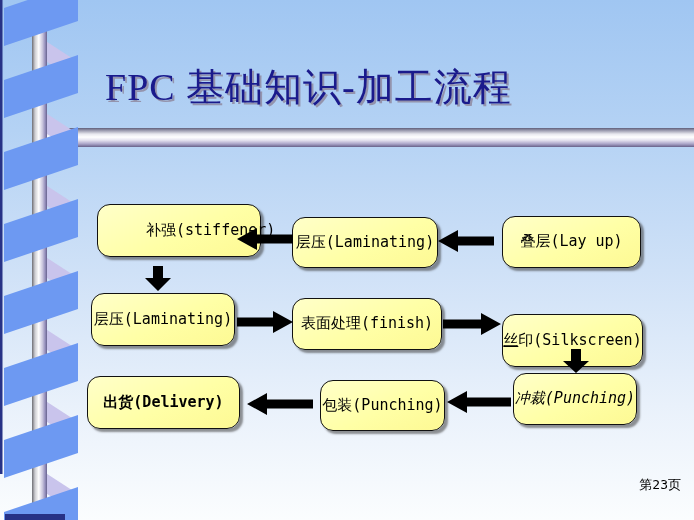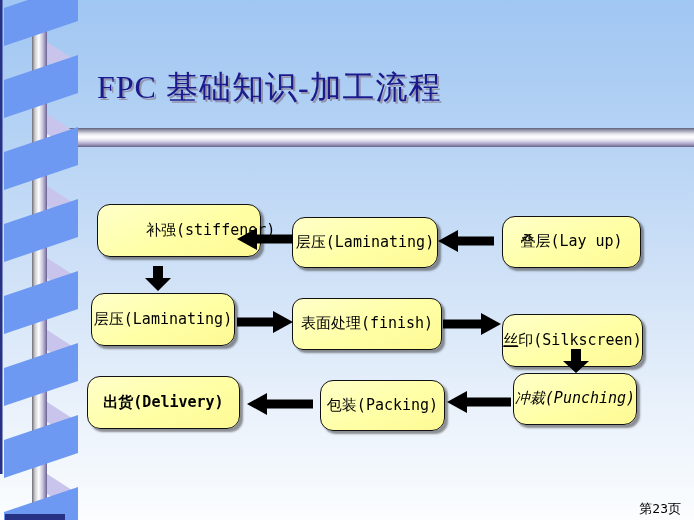--- a/index.html
+++ b/index.html
@@ -10,45 +10,45 @@
     background:linear-gradient(to bottom,#a0c6f2 0%,#b4d2f4 25%,#cfe1f7 52%,#e9f1fb 78%,#fbfdfe 100%);
     font-family:"DejaVu Sans Mono","Liberation Mono",monospace;
   }
   .ribbon{position:absolute;left:0;top:0;}
   .hbar{
     position:absolute;left:40px;top:128px;width:654px;height:19px;
     background:linear-gradient(to bottom,#5f5f7b 0%,#9797ab 12%,#e9e9ef 32%,#ffffff 48%,#e6e4f0 64%,#aaa4c8 84%,#676189 100%);
     border-radius:10px 0 0 10px;
   }
   .title{
-    position:absolute;left:97px;top:64px;
+    position:absolute;left:105px;top:64px;
     font-family:"Liberation Serif","DejaVu Serif",serif;
-    font-size:32px;line-height:46px;color:#1a1a8c;
+    font-size:38px;line-height:46px;color:#1a1a8c;
     text-shadow:2px 2px 0 #9494ad;
     white-space:nowrap;letter-spacing:1px;
   }
   .box{
     position:absolute;box-sizing:border-box;
     background:linear-gradient(155deg,#ffffc9 0%,#ffffa6 55%,#fdf993 100%);
     border:1.5px solid #111;border-radius:13px;
     box-shadow:3px 3px 2px rgba(60,60,60,0.55);
     text-align:center;font-size:15px;color:#000;white-space:nowrap;
   }
   .b1{left:97px;top:204px;width:164px;height:53px;line-height:50px;padding-left:48px;}
   .b2{left:292px;top:217px;width:146px;height:51px;line-height:48px;}
   .b3{left:502px;top:216px;width:139px;height:52px;line-height:49px;}
   .b4{left:91px;top:293px;width:144px;height:53px;line-height:50px;}
-  .b5{left:292px;top:298px;width:150px;height:52px;line-height:49px;border-radius:11px;}
+  .b5{left:292px;top:298px;width:150px;height:52px;line-height:49px;}
   .b6{left:502px;top:314px;width:141px;height:53px;line-height:50px;}
   .b7{left:87px;top:376px;width:153px;height:53px;line-height:50px;font-weight:bold;}
   .b8{left:320px;top:380px;width:125px;height:51px;line-height:48px;}
   .b9{left:513px;top:373px;width:124px;height:52px;line-height:49px;font-style:italic;}
   .u-first::first-letter{text-decoration:underline;}
   .arrow{position:absolute;}
-  .page-num{position:absolute;right:13px;top:476px;font-size:13px;color:#000;margin-top:24px;}
+  .page-num{position:absolute;right:13px;top:476px;font-size:13px;color:#000;}
 </style>
 </head>
 <body>
 
 <div class="slide">
 
   <div class="hbar"></div>
 
   <svg class="ribbon" width="90" height="520" viewBox="0 0 90 520">
     <defs>
@@ -89,21 +89,21 @@
 
   <div class="title">FPC 基础知识-加工流程</div>
 
   <div class="box b1">补强(stiffener)</div>
   <div class="box b2">层压(Laminating)</div>
   <div class="box b3">叠层(Lay up)</div>
   <div class="box b4">层压(Laminating)</div>
   <div class="box b5">表面处理(finish)</div>
   <div class="box b6 u-first">丝印(Silkscreen)</div>
   <div class="box b7">出货(Delivery)</div>
-  <div class="box b8">包装(Packing)</div>
+  <div class="box b8">包装(Punching)</div>
   <div class="box b9">冲裁(Punching)</div>
 
   <svg class="arrow" style="left:237px;top:227px" width="56" height="24" viewBox="0 0 56 24">
     <polygon points="0,12 20,1 20,7.5 56,7.5 56,16.5 20,16.5 20,23" fill="#000"></polygon>
   </svg>
   <svg class="arrow" style="left:438px;top:229px" width="56" height="24" viewBox="0 0 56 24">
     <polygon points="0,12 20,1 20,7.5 56,7.5 56,16.5 20,16.5 20,23" fill="#000"></polygon>
   </svg>
   <svg class="arrow" style="left:145px;top:266px" width="26" height="25" viewBox="0 0 26 25">
     <polygon points="13,25 0,12 8,12 8,0 18,0 18,12 26,12" fill="#000"></polygon>

